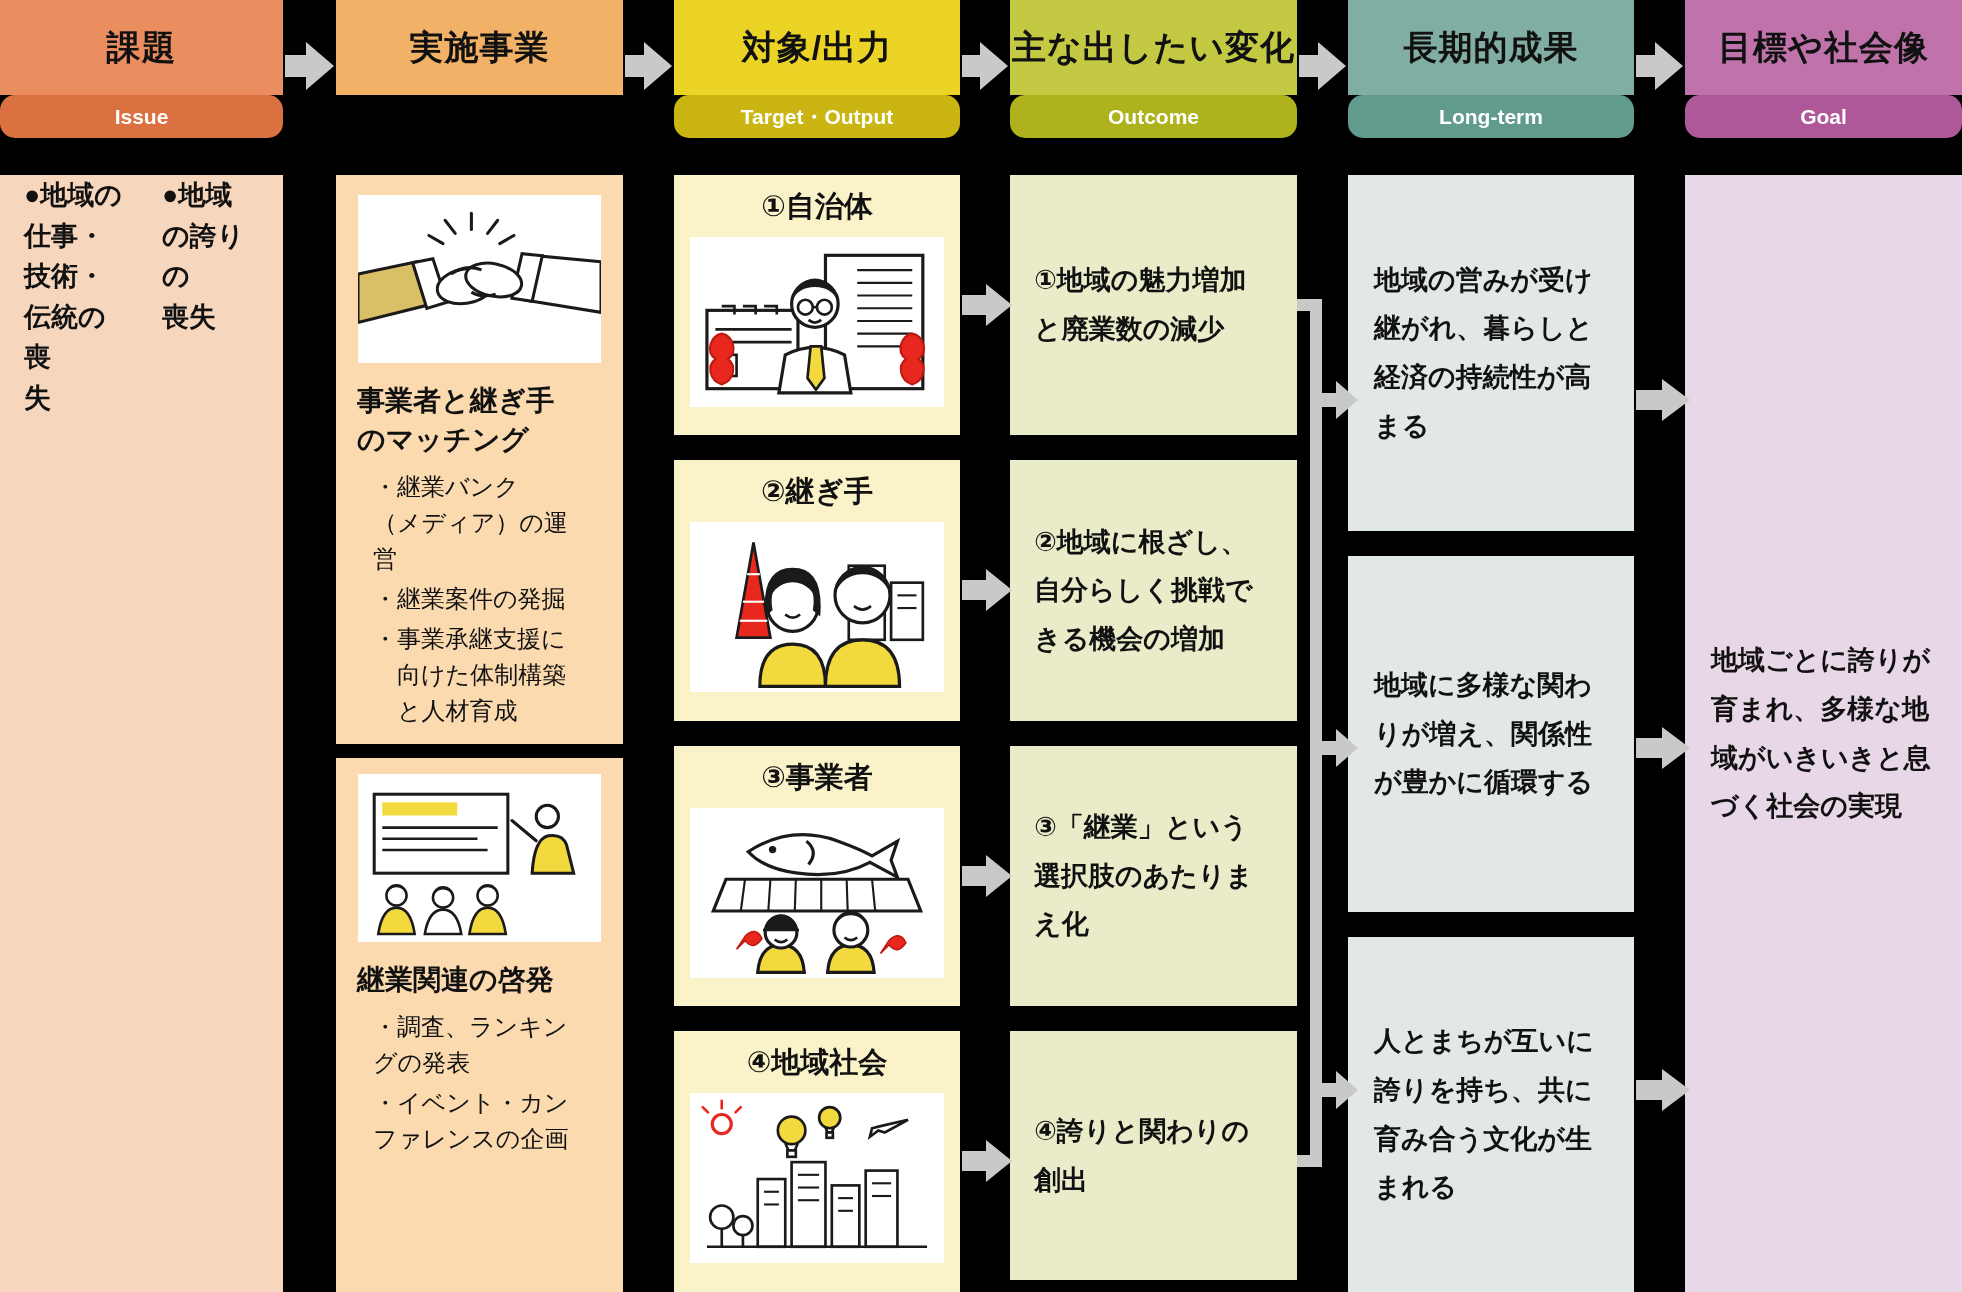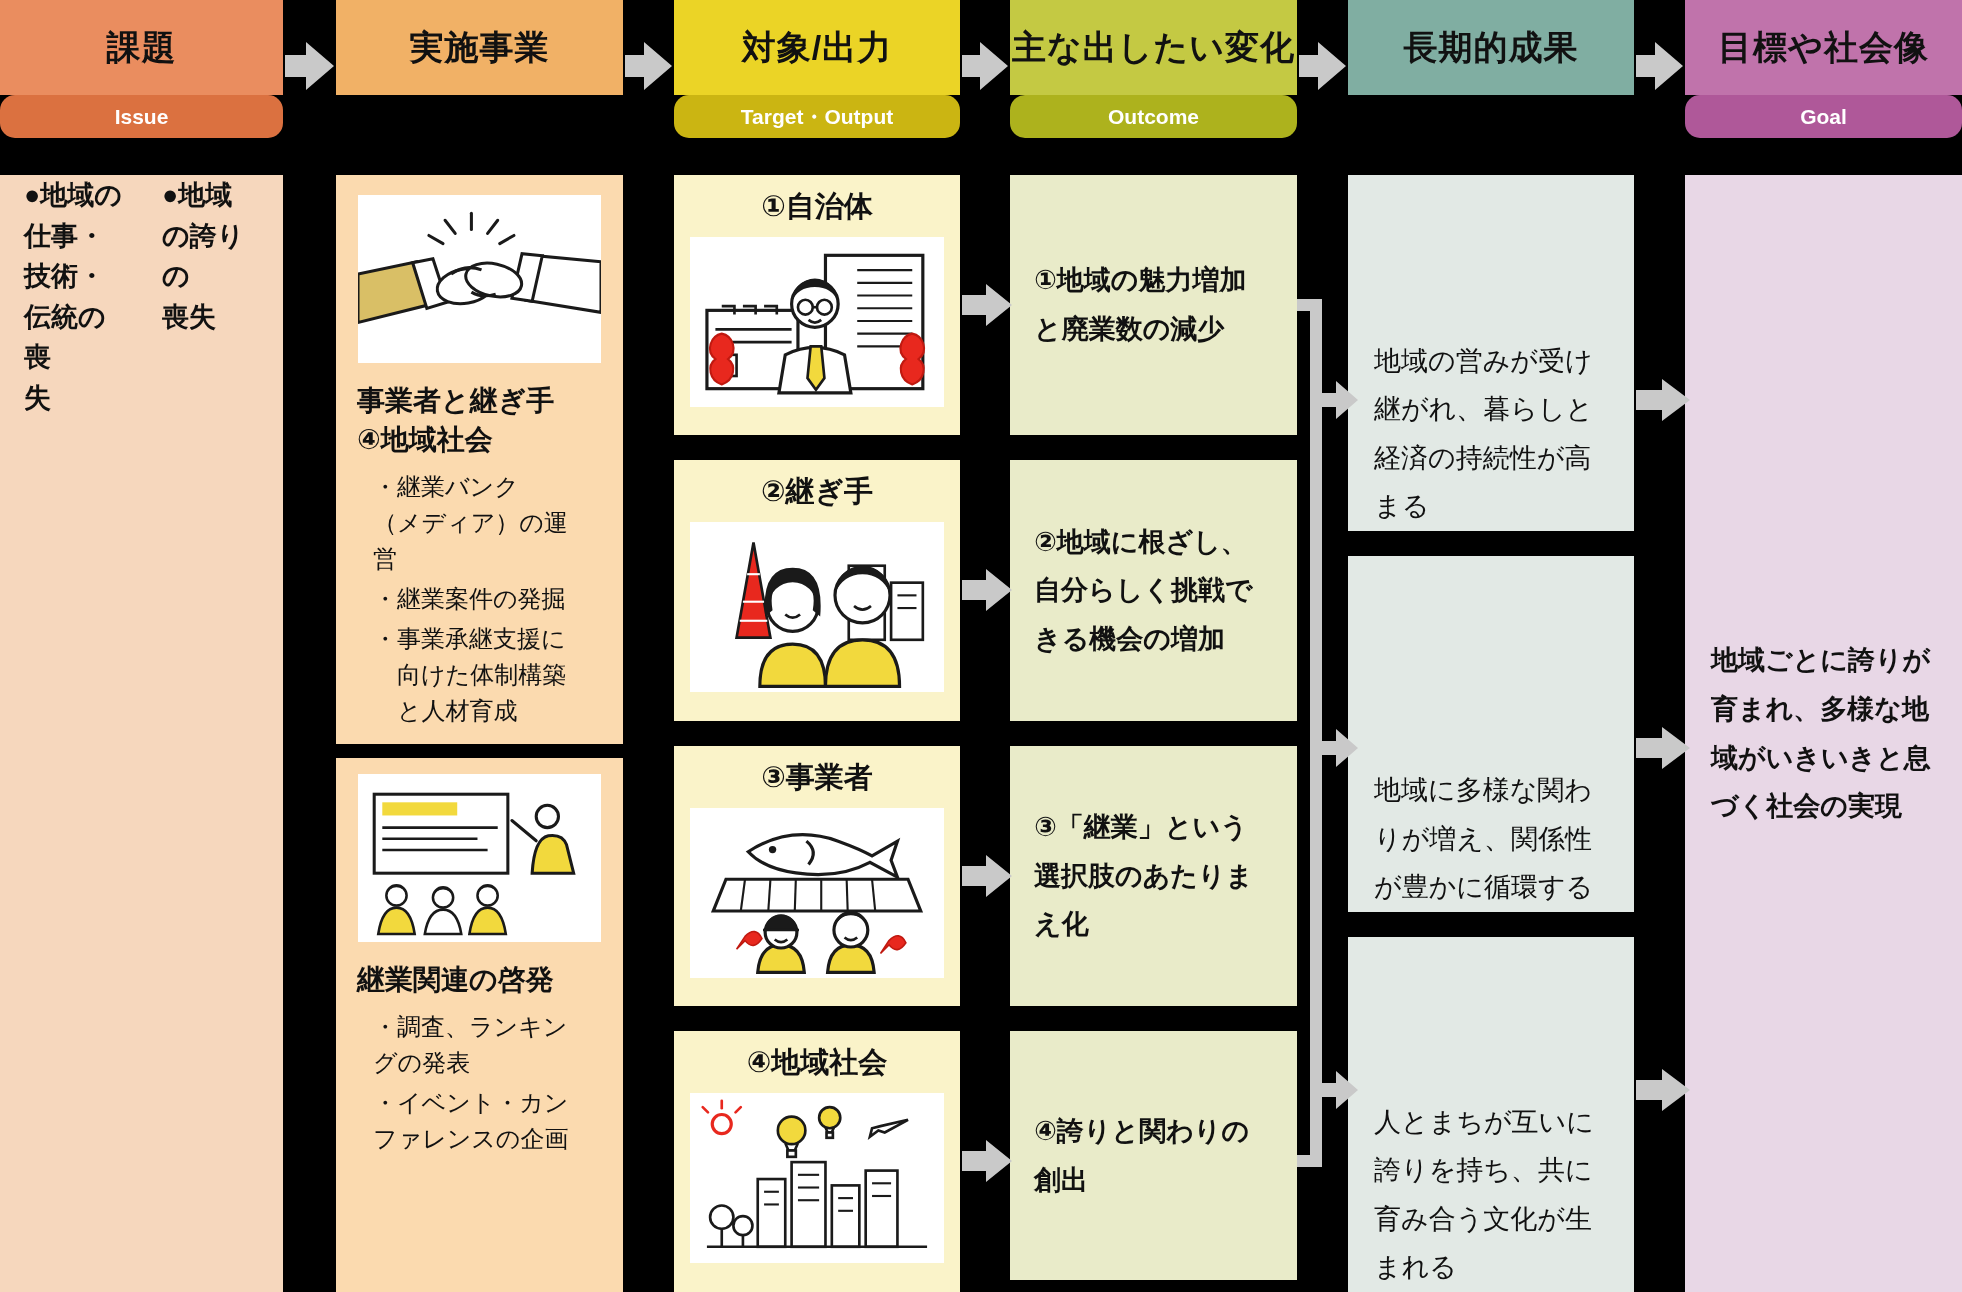--- a/index.html
+++ b/index.html
@@ -65,22 +65,22 @@
 
   
   .out-box{background:var(--outcome_box);display:flex;align-items:center;
     padding:0 24px;font-size:27px;font-weight:700;line-height:1.8;}
   .out-box-1{top:175px;height:260px;}
   .out-box-2{top:460px;height:261px;}
   .out-box-3{top:746px;height:260px;}
   .out-box-4{top:1031px;bottom:12px;}
 
   
-  .lt-box{background:var(--longterm_box);display:flex;align-items:flex-end;
-    padding:0 26px;font-size:27px;font-weight:400;line-height:1.8;}
+  .lt-box{background:var(--longterm_box);display:flex;align-items:center;
+    padding:0 26px;font-size:27px;font-weight:700;line-height:1.8;}
   .lt-box-1{top:175px;height:356px;}
   .lt-box-2{top:556px;height:356px;}
   .lt-box-3{top:937px;bottom:0;}
 
   
   .goal-box{top:175px;bottom:0;background:var(--goal_box);
     display:flex;align-items:center;padding:0 26px;
     font-size:27px;font-weight:700;line-height:1.8;}
 
   .overlay{position:absolute;inset:0;pointer-events:none;}
@@ -127,21 +127,21 @@
           <polygon points="182,52 162,50 152,94 172,97" fill="#fff" stroke="#1a1a1a" stroke-width="3"></polygon>
           <g fill="#fff" stroke="#1a1a1a" stroke-width="3">
             <ellipse cx="106" cy="82" rx="28" ry="17" transform="rotate(-10 106 82)"></ellipse>
             <ellipse cx="134" cy="76" rx="28" ry="16" transform="rotate(12 134 76)"></ellipse>
             <path d="M92,70 q14,-10 30,-4" fill="none"></path>
             <path d="M112,88 q10,6 24,2" fill="none"></path>
           </g>
         </svg>
       </div>
       <div class="act-title pre">事業者と継ぎ手
-④地域社会</div>
+のマッチング</div>
       <div class="act-bullets">
         <div class="act-bullet pre">・継業バンク
 （メディア）の運営</div>
         <div class="act-bullet pre">・継業案件の発掘</div>
         <div class="act-bullet pre">・事業承継支援に
 　向けた体制構築
 　と人材育成</div>
       </div>
     </div>
 
@@ -361,20 +361,21 @@
     </div>
     <div class="box out-box out-box-4">
       <div class="pre">④誇りと関わりの
 創出</div>
     </div>
   </div>
 
   <div class="col col-longterm">
     <div class="hdr hdr-longterm">
       <div class="hdr-ja">長期的成果</div>
+      <div class="hdr-en">Long-term</div>
     </div>
     <div class="box lt-box lt-box-1">
       <div class="pre">地域の営みが受け
 継がれ、暮らしと
 経済の持続性が高
 まる</div>
     </div>
     <div class="box lt-box lt-box-2">
       <div class="pre">地域に多様な関わ
 りが増え、関係性

